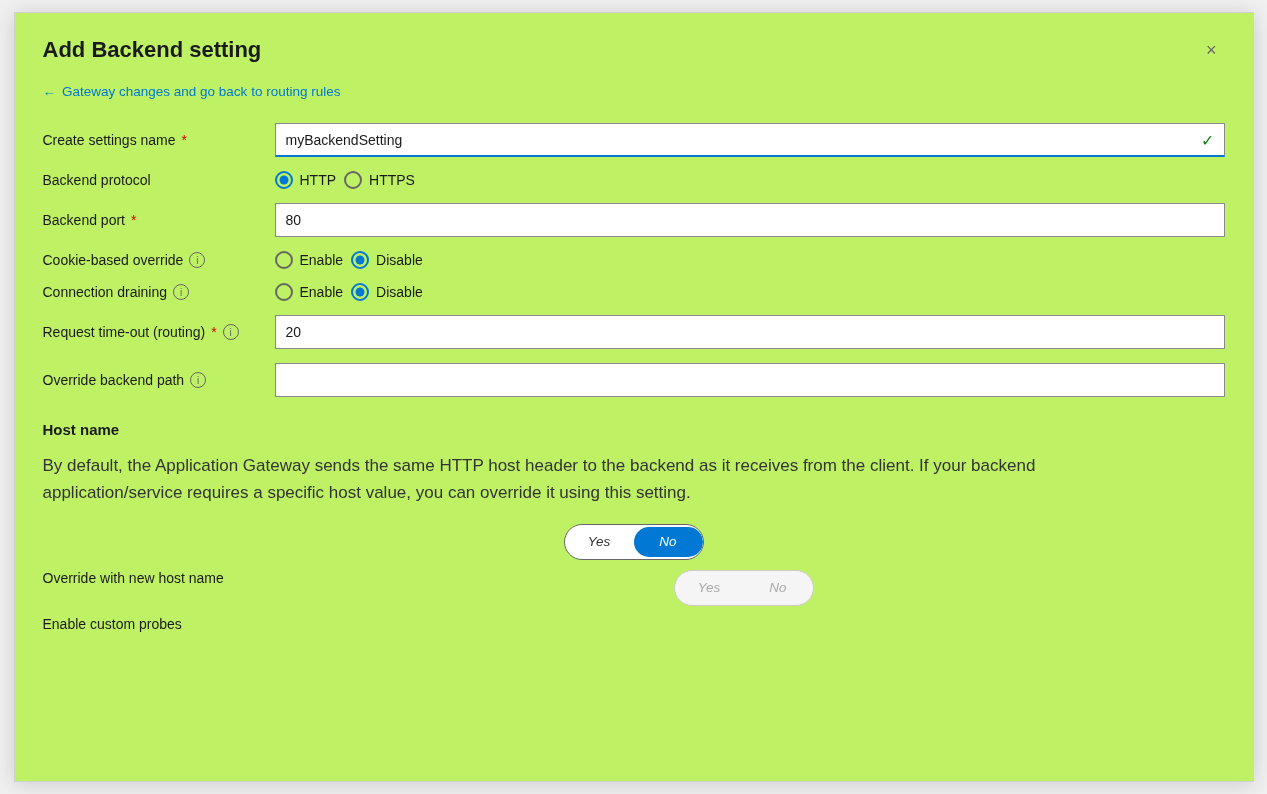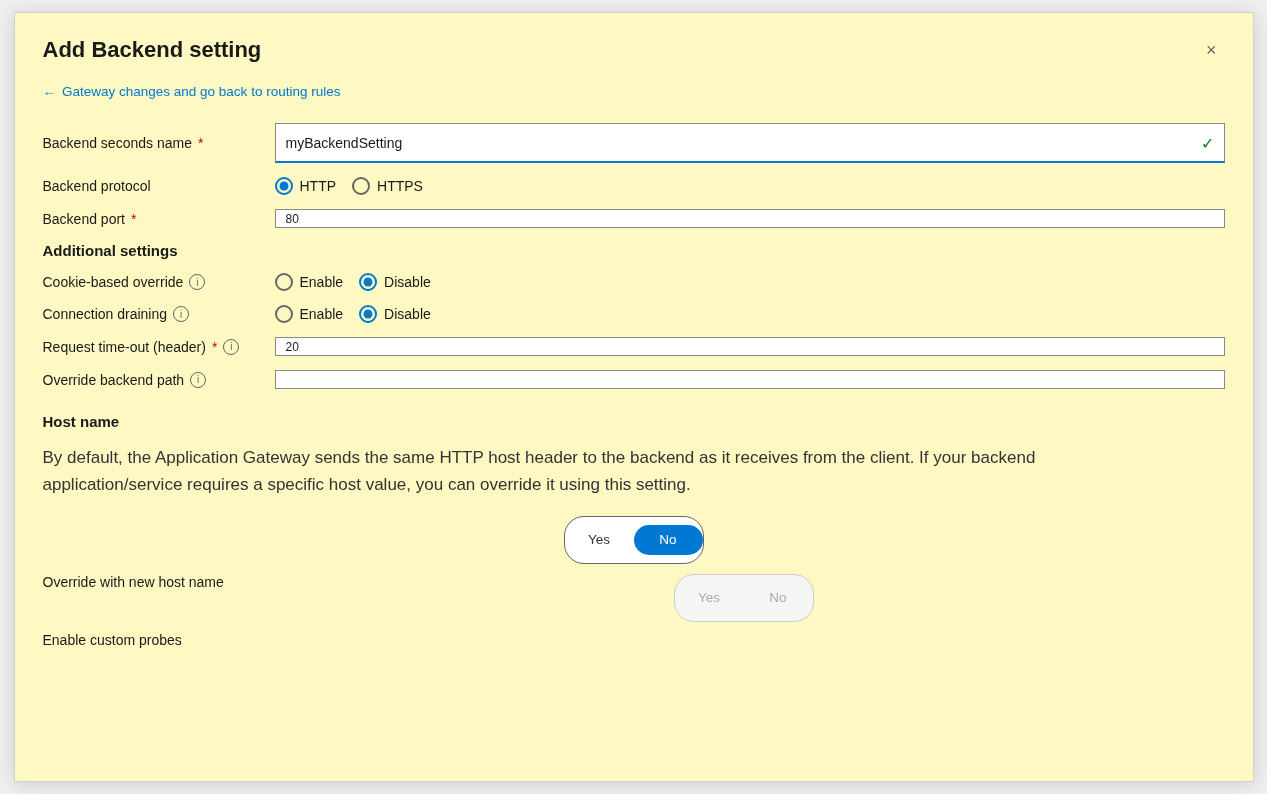--- a/index.html
+++ b/index.html
@@ -6,21 +6,21 @@
     body {
       font-family: 'Segoe UI', -apple-system, BlinkMacSystemFont, sans-serif;
       font-size: 14px;
       background: #f0f0f0;
       display: flex;
       align-items: center;
       justify-content: center;
       min-height: 100vh;
     }
     .dialog {
-      background: #fef9c3;
+      background: #bef264;
       width: 1240px;
       min-height: 770px;
       border: 1px solid #d0d0d0;
       box-shadow: 0 2px 20px rgba(0,0,0,0.15);
       padding: 24px 28px 28px 28px;
       position: relative;
     }
     .dialog-header {
       display: flex;
       align-items: flex-start;
@@ -78,54 +78,54 @@
       display: inline-flex;
       align-items: center;
       justify-content: center;
       font-size: 10px;
       color: #666;
       cursor: default;
       flex-shrink: 0;
     }
     .form-input {
       flex: 1;
-      height: 19px;
+      height: 34px;
       border: 1px solid #8a8a8a;
       padding: 0 10px;
-      font-size: 12px;
+      font-size: 14px;
       outline: none;
       color: #1a1a1a;
     }
     .input-with-check {
       flex: 1;
       position: relative;
       display: flex;
     }
     .input-with-check input {
       flex: 1;
-      height: 40px;
+      height: 34px;
       border: 1px solid #8a8a8a;
       border-bottom: 2px solid #0078d4;
       padding: 0 34px 0 10px;
       font-size: 14px;
       outline: none;
       color: #1a1a1a;
     }
     .check-icon {
       position: absolute;
       right: 10px;
       top: 50%;
       transform: translateY(-50%);
       color: #107c10;
       font-size: 16px;
     }
     .radio-group {
       display: flex;
       align-items: center;
-      gap: 16px;
+      gap: 8px;
     }
     .radio-option {
       display: flex;
       align-items: center;
       gap: 7px;
       cursor: pointer;
     }
     .radio-option input[type="radio"] {
       appearance: none;
       width: 18px;
@@ -173,21 +173,22 @@
     }
     .toggle-group {
       display: flex;
       align-items: center;
       gap: 0;
       background: #fff;
       border: 1.5px solid #666;
       border-radius: 20px;
       overflow: hidden;
       width: 140px;
-      height: 48px;
+      height: 36px;
+      font-style: italic;
     }
     .toggle-option {
       flex: 1;
       text-align: center;
       line-height: 30px;
       font-size: 13.5px;
       cursor: pointer;
       font-weight: 500;
       color: #333;
       border-radius: 0;
@@ -243,21 +244,21 @@
 
   
   <a class="back-link">
     <span>←</span>
     <span>Gateway changes and go back to routing rules</span>
   </a>
 
   
   <div class="form-row">
     <label class="form-label">
-      <span>Backend seconds name</span>
+      <span>Create settings name</span>
       <span class="required-star">*</span>
     </label>
     <div class="input-with-check">
       <input type="text" value="myBackendSetting" style="">
       <span class="check-icon">✓</span>
     </div>
   </div>
 
   
   <div class="form-row">
@@ -277,21 +278,20 @@
   
   <div class="form-row">
     <label class="form-label">
       <span>Backend port</span>
       <span class="required-star">*</span>
     </label>
     <input type="text" class="form-input" value="80" style="">
   </div>
 
   
-  <div class="section-title">Additional settings</div>
 
   
   <div class="form-row">
     <label class="form-label">
       <span>Cookie-based override</span>
       <span class="info-icon">i</span>
     </label>
     <div class="radio-group">
       <label class="radio-option">
         <input type="radio" name="cookie_affinity" style="">
@@ -318,21 +318,21 @@
       <label class="radio-option">
         <input type="radio" name="connection_draining" checked="" style="">
         <span>Disable</span>
       </label>
     </div>
   </div>
 
   
   <div class="form-row">
     <label class="form-label">
-      <span>Request time-out (header)</span>
+      <span>Request time-out (routing)</span>
       <span class="required-star">*</span>
       <span class="info-icon">i</span>
     </label>
     <input type="text" class="form-input" value="20" style="">
   </div>
 
   
   <div class="form-row">
     <label class="form-label">
       <span>Override backend path</span>

